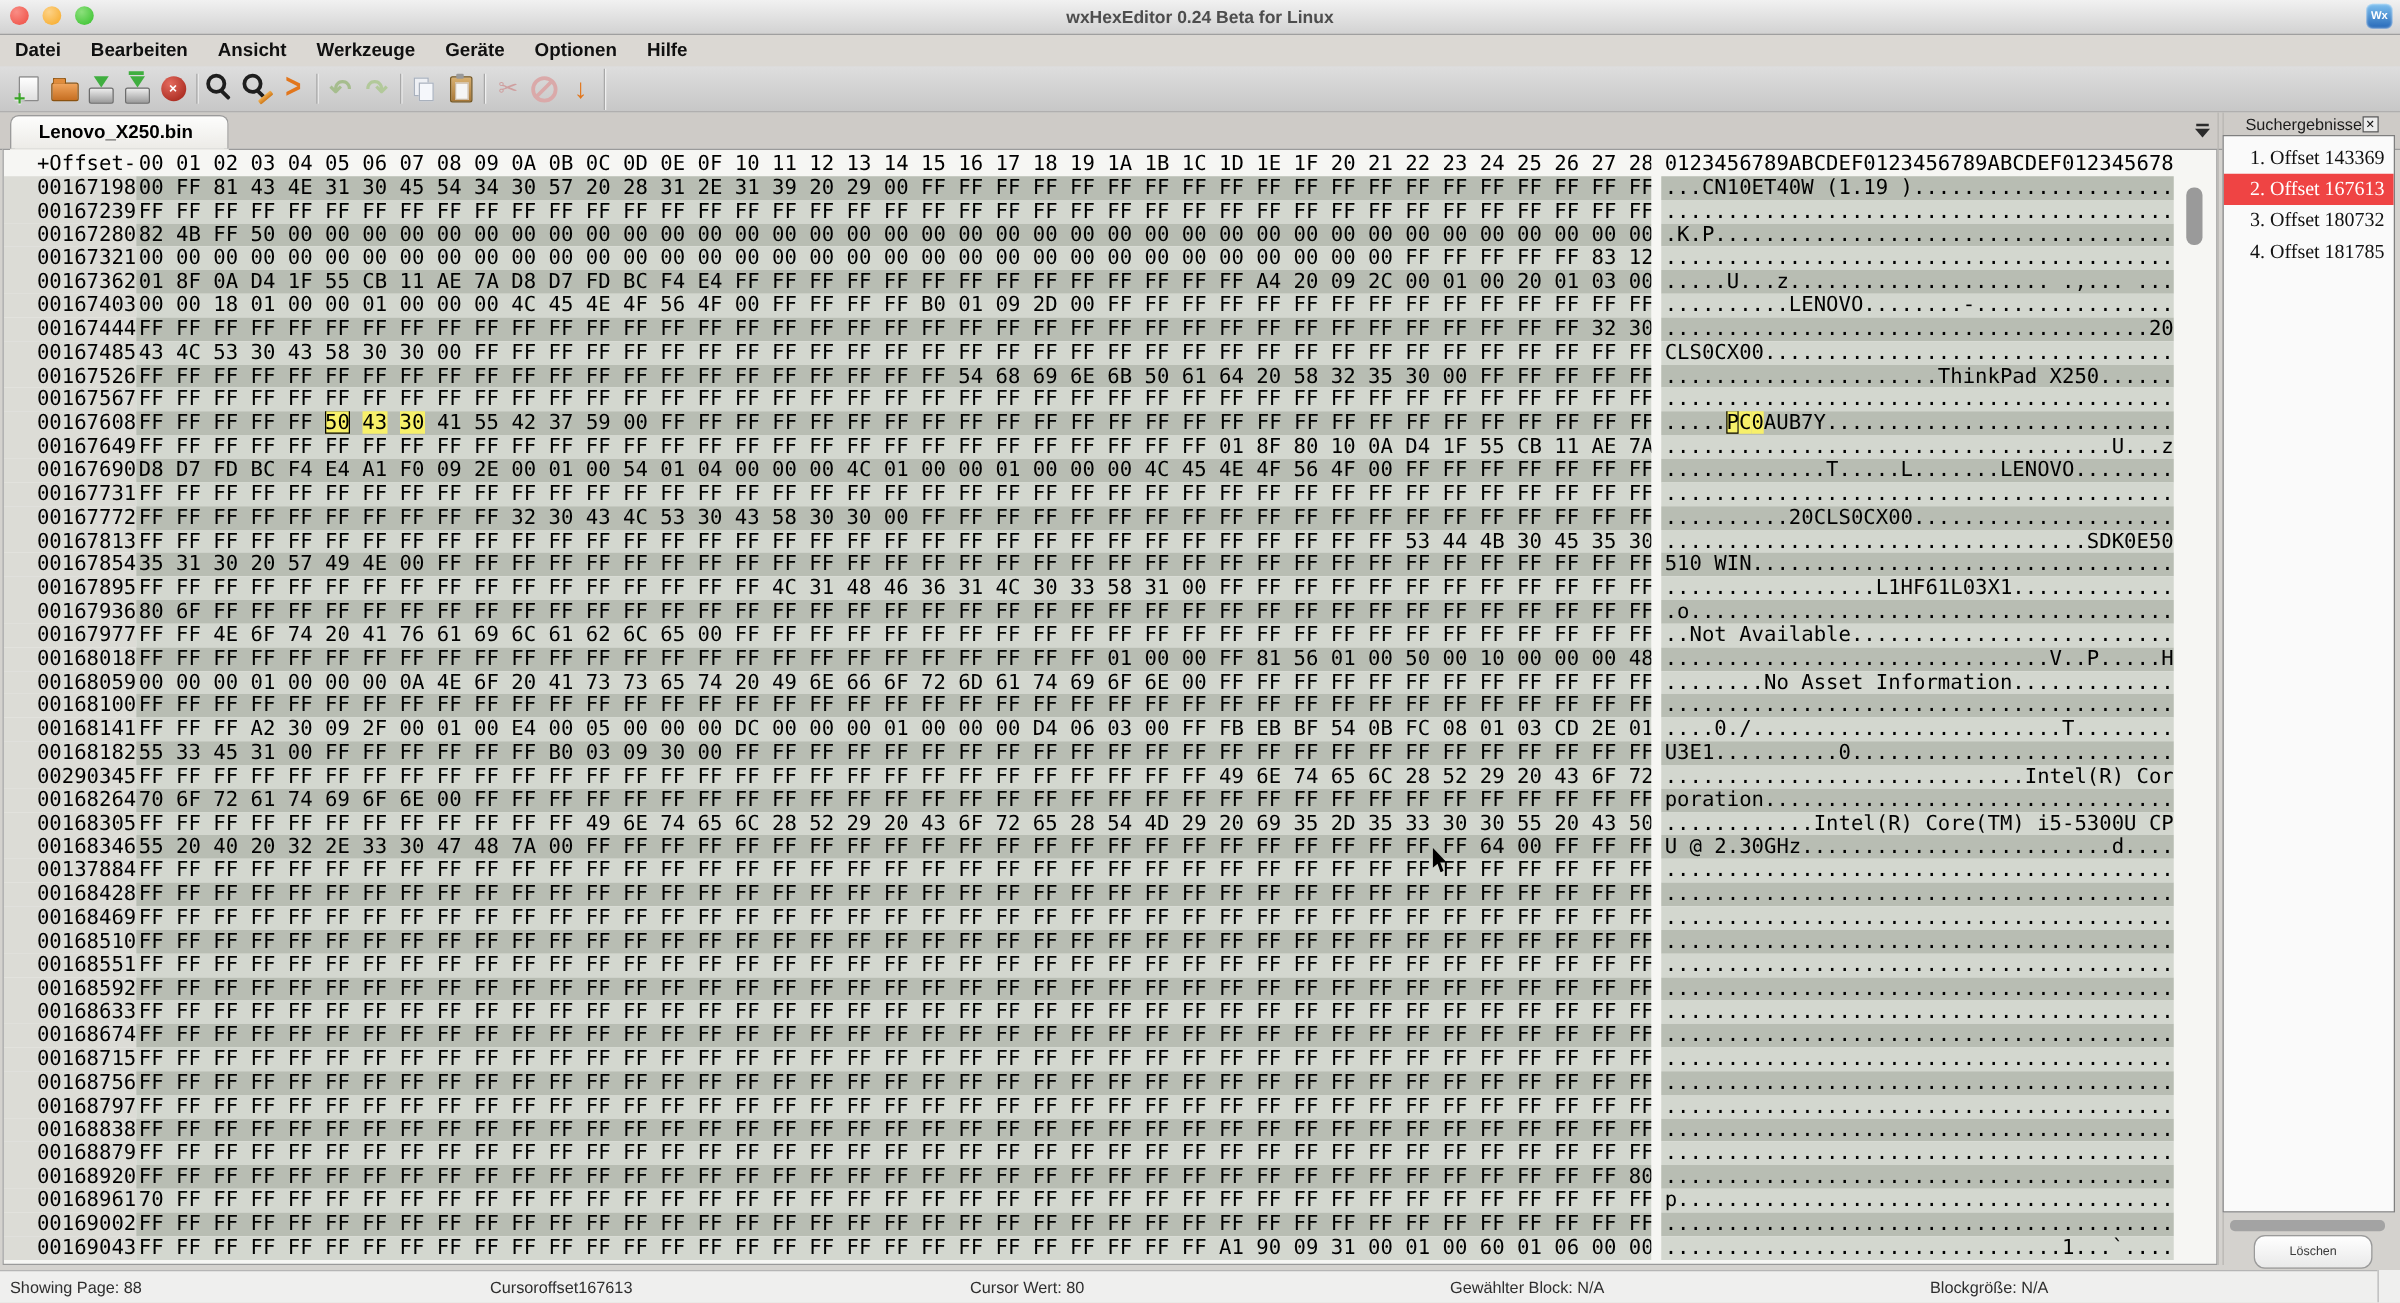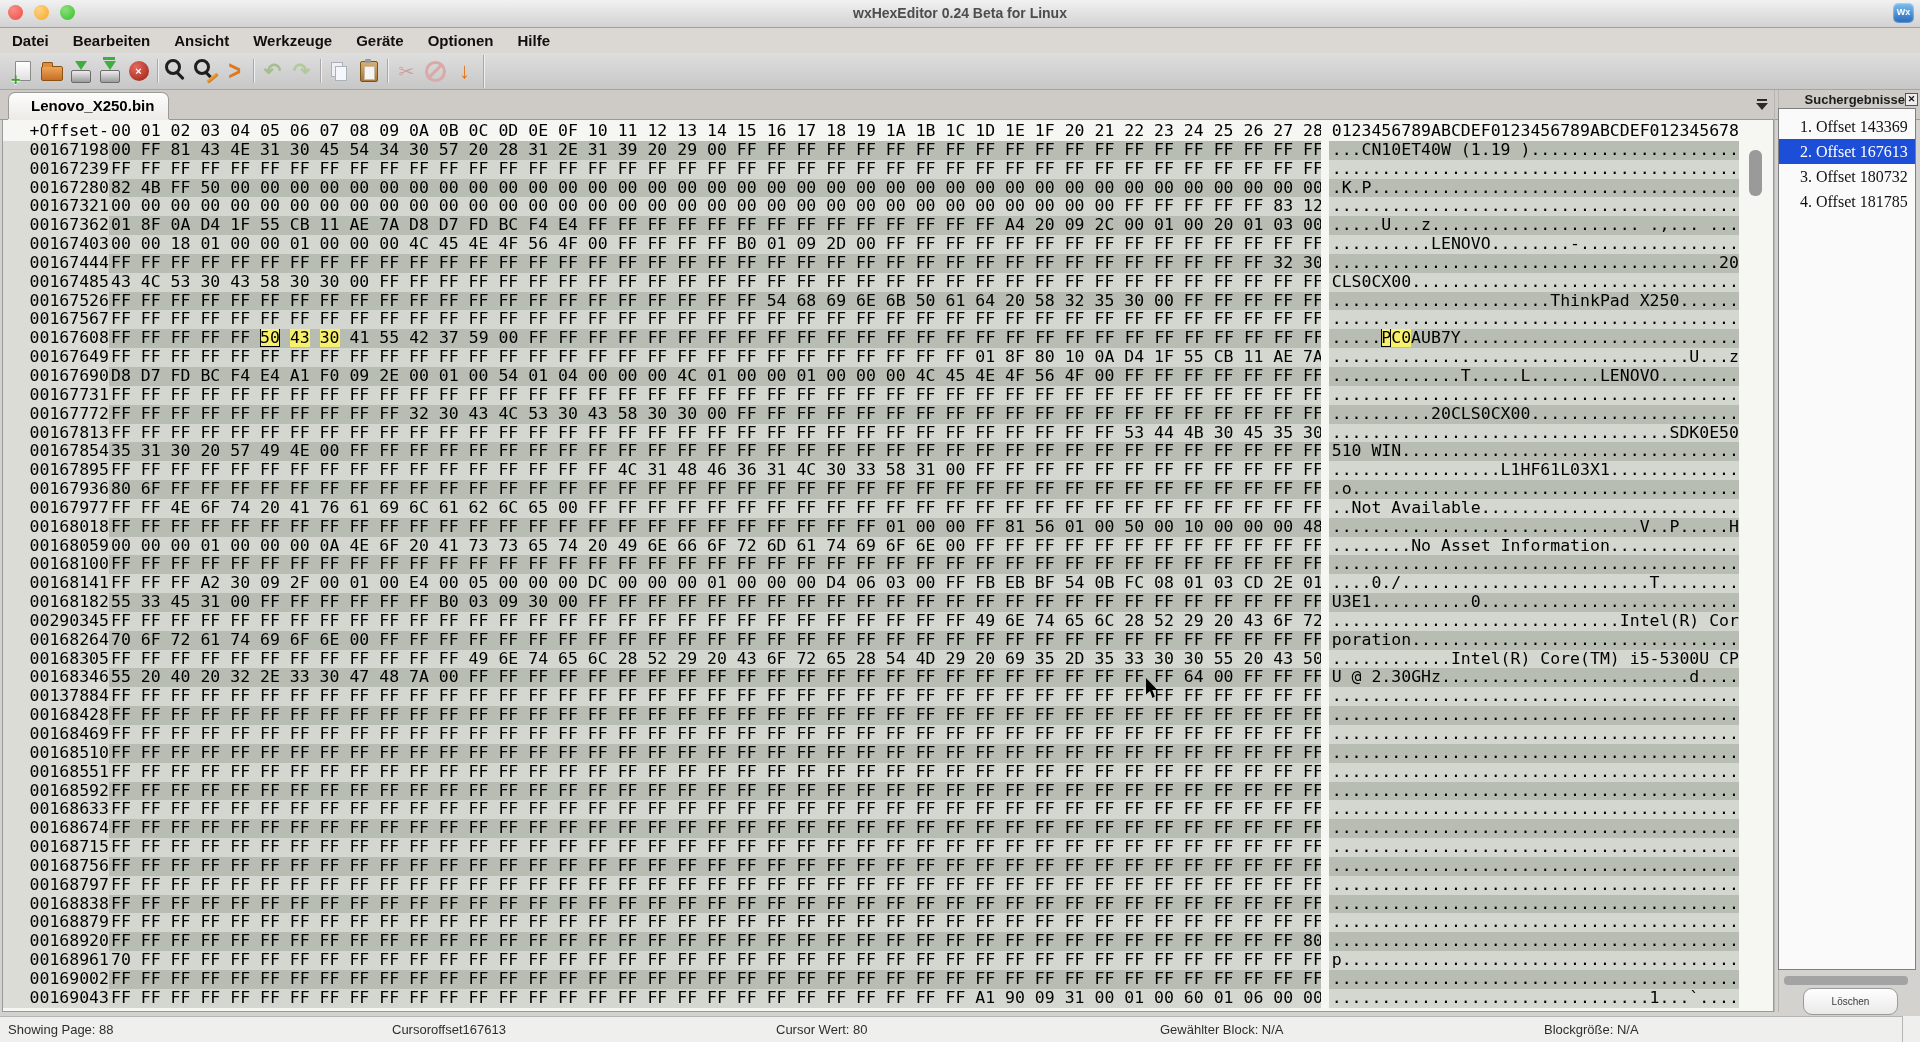--- a/index.html
+++ b/index.html
@@ -38,21 +38,21 @@
   .iccopy::after{content:"";position:absolute;left:3px;top:3px;width:10px;height:13px;border:1px solid #a9b1bd;background:#f5f7fb;}
   .icpaste{width:16px;height:19px;background:linear-gradient(#d8b070,#a87838);border:1px solid #74551e;border-radius:2px;position:relative;display:block;}
   .icpaste::before{content:"";position:absolute;top:-3px;left:4px;width:6px;height:4px;background:#999;border-radius:1px;}
   .icpaste::after{content:"";position:absolute;left:3px;top:4px;width:9px;height:12px;background:#f5f5f5;border:1px solid #cbbba5;}
   .iccut{color:#cf9f9f;font-size:19px;}
   .icno{width:15px;height:15px;border:3px solid #daa9a9;border-radius:50%;position:relative;display:block;}
   .icno::after{content:"";position:absolute;top:6px;left:-3px;width:20px;height:3px;background:#daa9a9;transform:rotate(-45deg);}
   .icdown{color:#e2761c;font-size:22px;font-weight:900;}
   
   #tabbar{position:absolute;left:0;top:90px;width:1920px;height:29px;background:#cecbc7;border-bottom:1px solid #9a9a9a;}
-  #tab-active{position:absolute;left:8px;top:2px;height:26px;padding:0 14px 0 22px;background:linear-gradient(#fdfdfc,#ecebe7);border:1px solid #9a9a9a;border-bottom:none;border-radius:7px 7px 0 0;font-size:15px;font-weight:bold;color:#000;line-height:26px;z-index:2;box-shadow:0 1px 0 #ecebe7;}
+  #tab-active{position:absolute;left:8px;top:2px;height:26px;padding:0 28px 0 22px;background:linear-gradient(#fdfdfc,#ecebe7);border:1px solid #9a9a9a;border-bottom:none;border-radius:7px 7px 0 0;font-size:15px;font-weight:bold;color:#000;line-height:26px;z-index:2;box-shadow:0 1px 0 #ecebe7;}
   #tab-dd{position:absolute;right:152px;top:9px;width:12px;}
   #tab-dd::before{content:"";display:block;width:10px;height:2px;background:#2b2b2b;margin:0 0 2px 1px;}
   #tab-dd::after{content:"";display:block;width:0;height:0;border:6px solid transparent;border-top:7px solid #2b2b2b;margin-left:0px;border-bottom:none;}
   
   #hexpanel{position:absolute;left:2px;top:119px;width:1772px;height:893px;background:#f6f6f3;border:1px solid #9a9a9a;box-sizing:border-box;overflow:hidden;}
   #hexhead,.hrow{display:flex;height:18.85px;line-height:18.85px;font-family:"DejaVu Sans Mono",monospace;font-size:16.5px;white-space:pre;color:#000;text-align:right;}
   #hexhead{margin-top:2px;}
   .hoff{width:106px;padding-left:4px;box-sizing:border-box;flex:none;}
   .hrow .hoff{background:#dcdcd6;}
   .hhex{width:1212px;padding-left:2px;box-sizing:border-box;flex:none;overflow:hidden;}
@@ -60,26 +60,26 @@
   .hasc{width:410px;padding-left:2px;box-sizing:border-box;flex:none;overflow:hidden;}
   .d .hhex,.d .hasc{background:#b8bdb3;}
   .l .hhex,.l .hasc{background:#d3d7cf;}
   .cur{background:#f7f06a;box-shadow:inset 0 0 0 1px #000;}
   .sel{background:#f7f06a;}
   #vscroll{position:absolute;right:11px;top:30px;width:13px;height:46px;background:#9a9a9a;border-radius:6px;}
   
   #divider{position:absolute;left:1774px;top:90px;width:3px;height:922px;border-left:1px solid #b7b5b1;border-right:1px solid #b7b5b1;}
   
   #sidebar{position:absolute;left:1778px;top:92px;width:142px;height:922px;}
-  #sb-head{display:flex;align-items:center;justify-content:flex-end;height:15px;padding:0 2px 12px 3px;font-weight:bold;}
+  #sb-head{display:flex;align-items:center;justify-content:center;height:15px;padding:0 2px 12px 3px;}
   #sb-title{font-size:13px;color:#1c1c1c;}
   #sb-close{width:13px;height:13px;border:1px solid #555;background:#ececec;font-size:9px;line-height:11px;text-align:center;color:#111;box-sizing:border-box;}
   #sb-list{position:absolute;left:0;top:16px;width:138px;height:862px;background:#fafafa;border:1px solid #7f7f7f;overflow:hidden;padding-top:5px;box-sizing:border-box;}
   .sb-item{height:25px;line-height:25px;font-size:16px;color:#111;padding-left:21px;white-space:nowrap;font-family:Liberation Serif, serif;}
-  .sb-item.selected{background:#1d4ed8;color:#fff;}
+  .sb-item.selected{background:#ef4444;color:#fff;}
   #sb-hscroll{position:absolute;left:6px;top:884px;width:124px;height:9px;background:#a3a3a3;border-radius:4px;}
   #sb-clear{position:absolute;left:25px;top:896px;width:95px;height:27px;border:1px solid #9a9a9a;border-radius:9px;background:linear-gradient(#ffffff,#e9e9e9);font-size:10px;color:#3a3a3a;text-align:center;line-height:25px;box-sizing:border-box;}
   
   #statusbar{position:absolute;left:0;top:1016px;width:1920px;height:26px;background:#efefee;border-top:1px solid #b5b5b5;display:flex;}
   .sfield{width:384px;line-height:25px;font-size:13px;color:#2e2e2e;padding-left:8px;box-sizing:border-box;flex:none;}
   #grip{position:absolute;right:0;top:1016px;width:17px;height:26px;border-left:1px solid #b5b5b5;background:#efefee;}
   
   #cursor{position:absolute;left:1146px;top:678px;width:13px;height:20px;background:#000;clip-path:polygon(0% 0%,0% 82%,31% 65%,50% 100%,68% 93%,48% 60%,88% 60%);filter:drop-shadow(1px 0 0 #fff) drop-shadow(-1px 0 0 #fff) drop-shadow(0 1px 0 #fff);z-index:50;}
 </style>
 </head>

